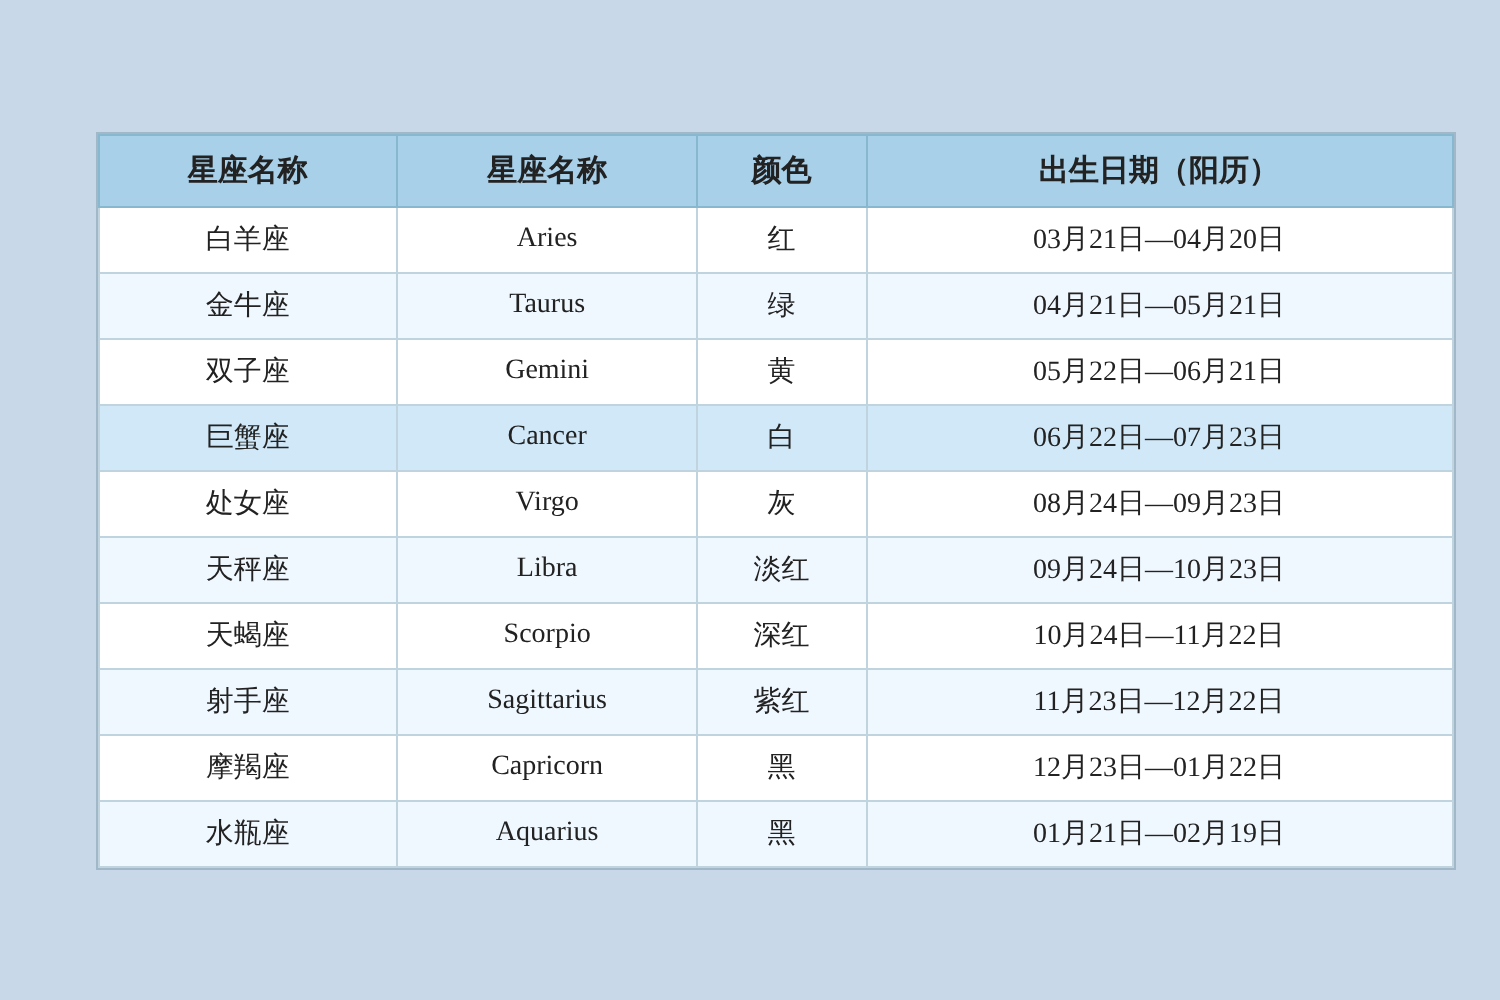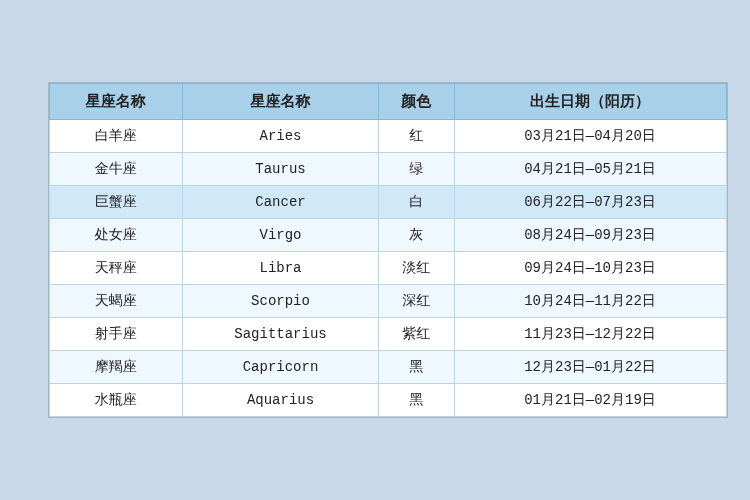--- a/index.html
+++ b/index.html
@@ -38,21 +38,20 @@
     }
     tbody tr:nth-child(even) {
       background: #f0f8ff;
     }
     tbody td {
       border: 1px solid #c0d4e0;
       padding: 7px 4px;
       text-align: center;
       font-size: 14px;
       color: #222;
-      font-family: Liberation Mono, monospace;
     }
     .highlighted {
       background: #d0e8f8 !important;
     }
   </style>
 </head>
 <body>
 
 <div class="table-container">
   <table>
@@ -69,20 +68,26 @@
           <td>白羊座</td>
           <td>Aries</td>
           <td>红</td>
           <td>03月21日—04月20日</td>
         </tr>
         <tr>
           <td>金牛座</td>
           <td>Taurus</td>
           <td>绿</td>
           <td>04月21日—05月21日</td>
+        </tr>
+        <tr>
+          <td>双子座</td>
+          <td>Gemini</td>
+          <td>黄</td>
+          <td>05月22日—06月21日</td>
         </tr>
         <tr class="highlighted">
           <td>巨蟹座</td>
           <td>Cancer</td>
           <td>白</td>
           <td>06月22日—07月23日</td>
         </tr>
         <tr>
           <td>处女座</td>
           <td>Virgo</td>

